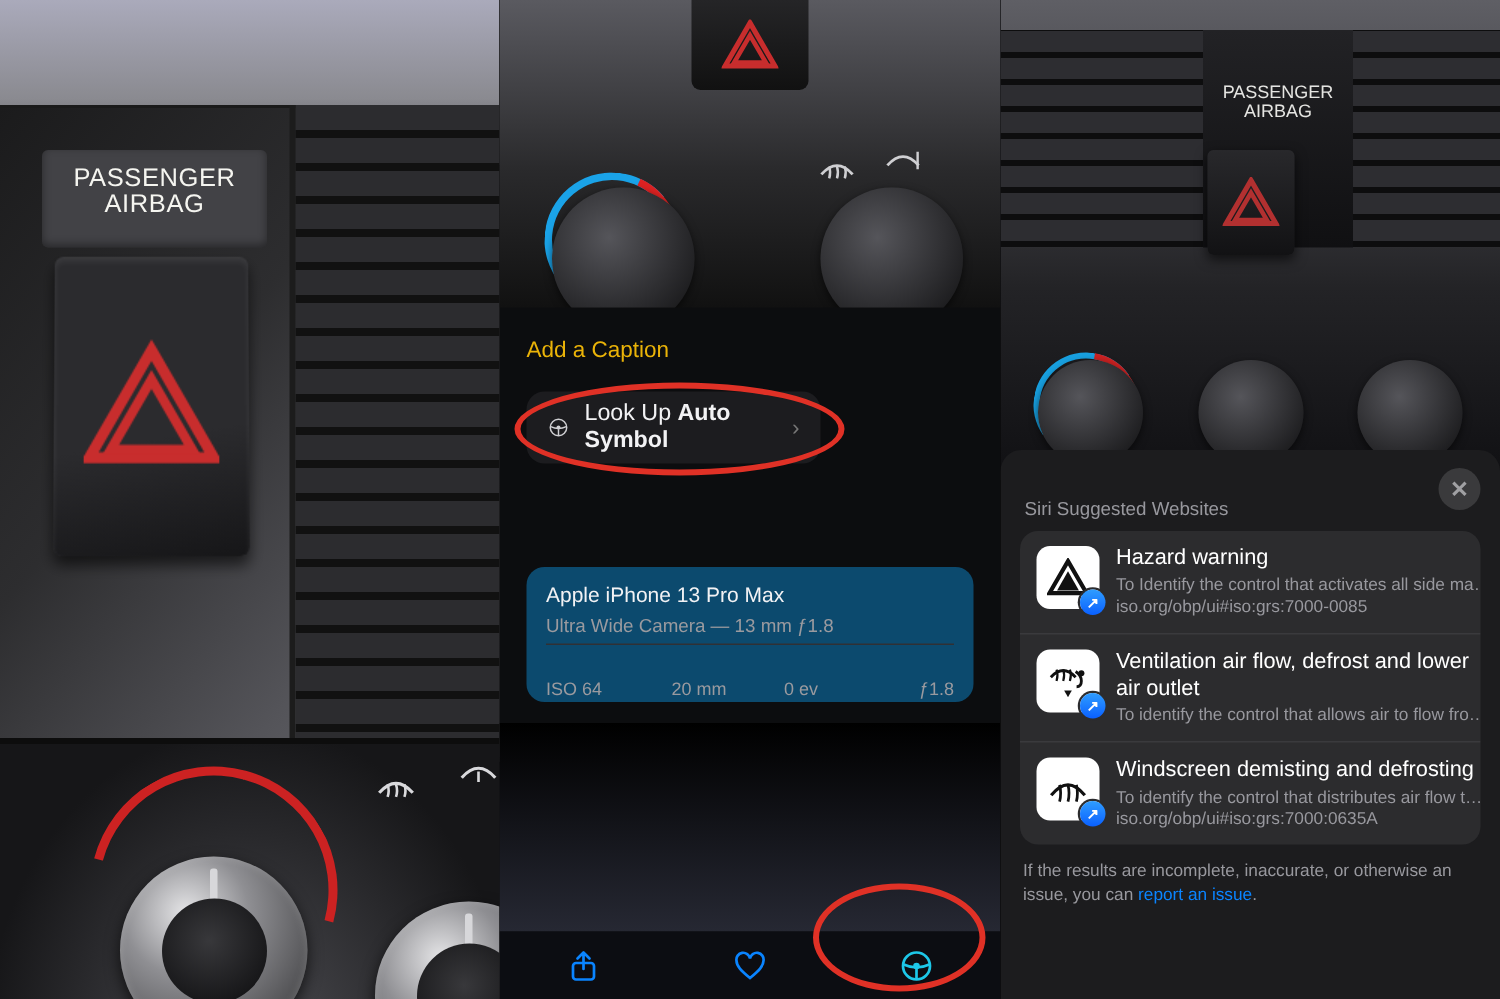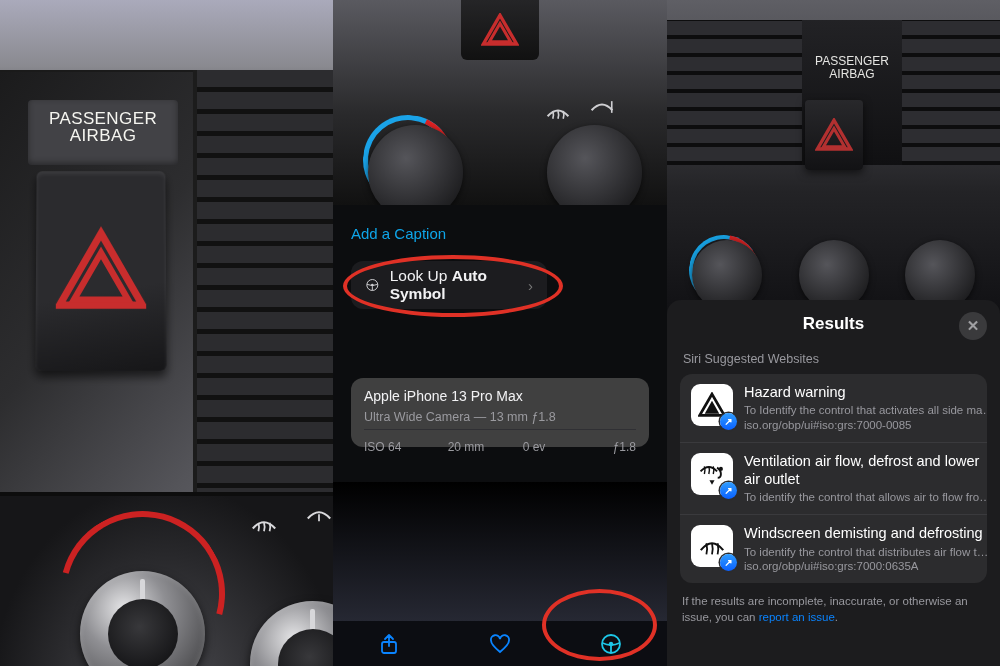--- a/index.html
+++ b/index.html
@@ -48,36 +48,36 @@
     display:flex; align-items:center; justify-content:center; }
   .mini-hazard svg { width:38px; height:34px; }
   .mini-knob { position:absolute; width:95px; height:95px; border-radius:50%;
     background:radial-gradient(circle at 40% 35%,#55555a,#1b1b1d 80%);
     box-shadow:0 2px 6px rgba(0,0,0,.6); }
   .mini-arc-blue { position:absolute; width:90px; height:90px; border-radius:50%;
     border:5px solid transparent; border-left-color:#1aa3e8; border-top-color:#1aa3e8;
     transform:rotate(5deg); }
   .mini-arc-red { position:absolute; width:90px; height:90px; border-radius:50%;
     border:5px solid transparent; border-right-color:#d22; transform:rotate(-20deg); }
-  .caption { position:absolute; top:225px; left:18px; right:18px; color:#0ea5e9; font-size:15px; }
+  .caption { position:absolute; top:225px; left:18px; right:18px; color:#eab308; font-size:15px; }
   .lookup-pill { position:absolute; top:261px; left:18px; right:120px; height:48px;
     background:#1c1c1f; border-radius:12px; display:flex; align-items:center; padding:0 14px; gap:10px;
     color:#f2f2f4; }
   .lookup-pill .label { font-size:15.5px; }
   .lookup-pill .label b { font-weight:600;margin-top:48px; }
   .lookup-pill .chev { color:#777; font-size:15px; }
   .ring { position:absolute; border:4px solid #e03126; border-radius:50%; pointer-events:none; }
   .ring1 { top:255px; left:10px; width:220px; height:62px; }
   .ring2 { bottom:5px; right:10px; width:115px; height:72px; }
 
-  .meta-card { position:absolute; top:378px; left:18px; right:18px; height:69px;
-    background:#404040; border-radius:12px; padding:10px 13px 6px; color:#f2f2f4; }
+  .meta-card { position:absolute; top:378px; left:18px; right:18px; height:90px;
+    background:#0c4a6e; border-radius:12px; padding:10px 13px 6px; color:#f2f2f4; }
   .meta-card .title { font-size:14px; font-weight:500; margin-bottom:6px; }
   .meta-sub { color:#9a9a9f; font-size:12.5px; margin-bottom:5px; }
-  .meta-row { display:flex; color:#9a9a9f; font-size:12px; border-top:1px solid #303034; padding-top:10px; }
+  .meta-row { display:flex; color:#9a9a9f; font-size:12px; border-top:1px solid #303034; padding-top:22px; }
   .meta-row span { flex:1; text-align:center; }
   .meta-row span:first-child { text-align:left; }
   .meta-row span:last-child { text-align:right; }
 
   .photo-bottom { position:absolute; top:482px; left:0; right:0; bottom:45px;
     background:linear-gradient(#000,#262833); }
   .toolbar { position:absolute; bottom:0; left:0; right:0; height:45px;
     display:flex; align-items:center; justify-content:space-around; background:#0c0d12; }
   .toolbar .ico { width:26px; height:26px; display:flex; align-items:center; justify-content:center; }
   .toolbar svg { width:24px; height:24px; }
@@ -258,21 +258,20 @@
       <div style="position:absolute;top:0;left:22px;width:70px;height:70px;border-radius:50%;border:4px solid transparent;border-left-color:#18a0e0;border-top-color:#18a0e0;transform:rotate(10deg);"></div>
       <div style="position:absolute;top:0;left:22px;width:70px;height:70px;border-radius:50%;border:4px solid transparent;border-right-color:#c22;border-top-color:#c22;transform:rotate(55deg);"></div>
       <div class="mini-knob" style="top:5px;left:25px;"></div>
       <div class="mini-knob" style="top:5px;left:132px;"></div>
       <div class="mini-knob" style="top:5px;right:25px;"></div>
     </div>
   </div>
 
   <div class="sheet">
     <div class="sheet-head">
-      <h2>Results</h2>
       <div class="close-x">
         <span>✕</span>
       </div>
     </div>
     <div class="sec-label">Siri Suggested Websites</div>
 
     <div class="res-list">
 
       <div class="res-item">
         <div class="res-thumb">

